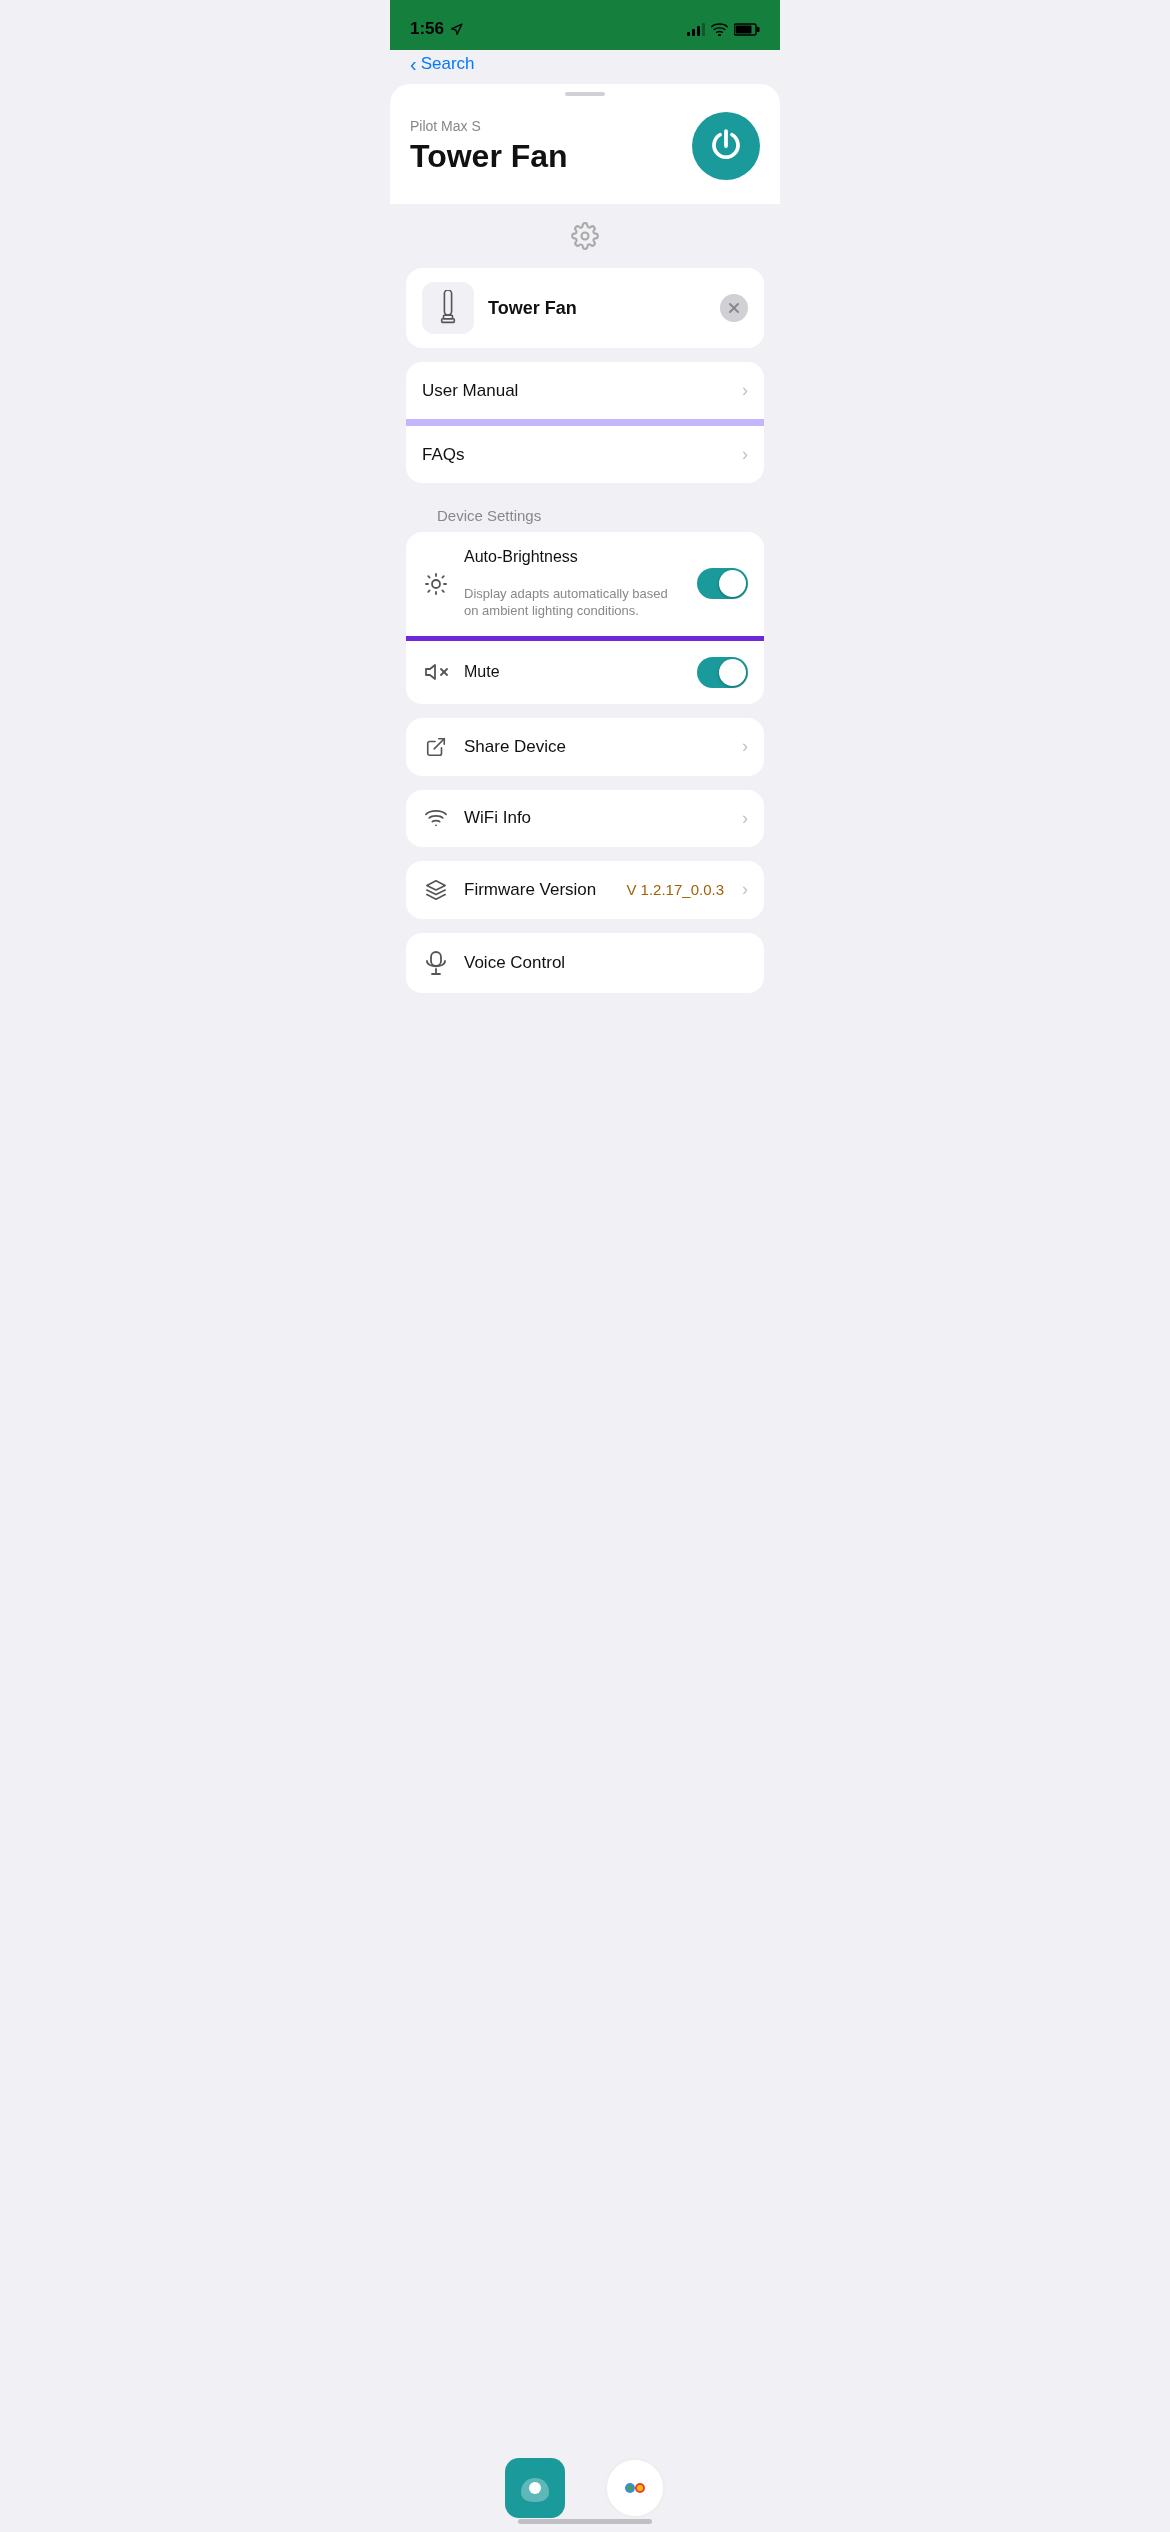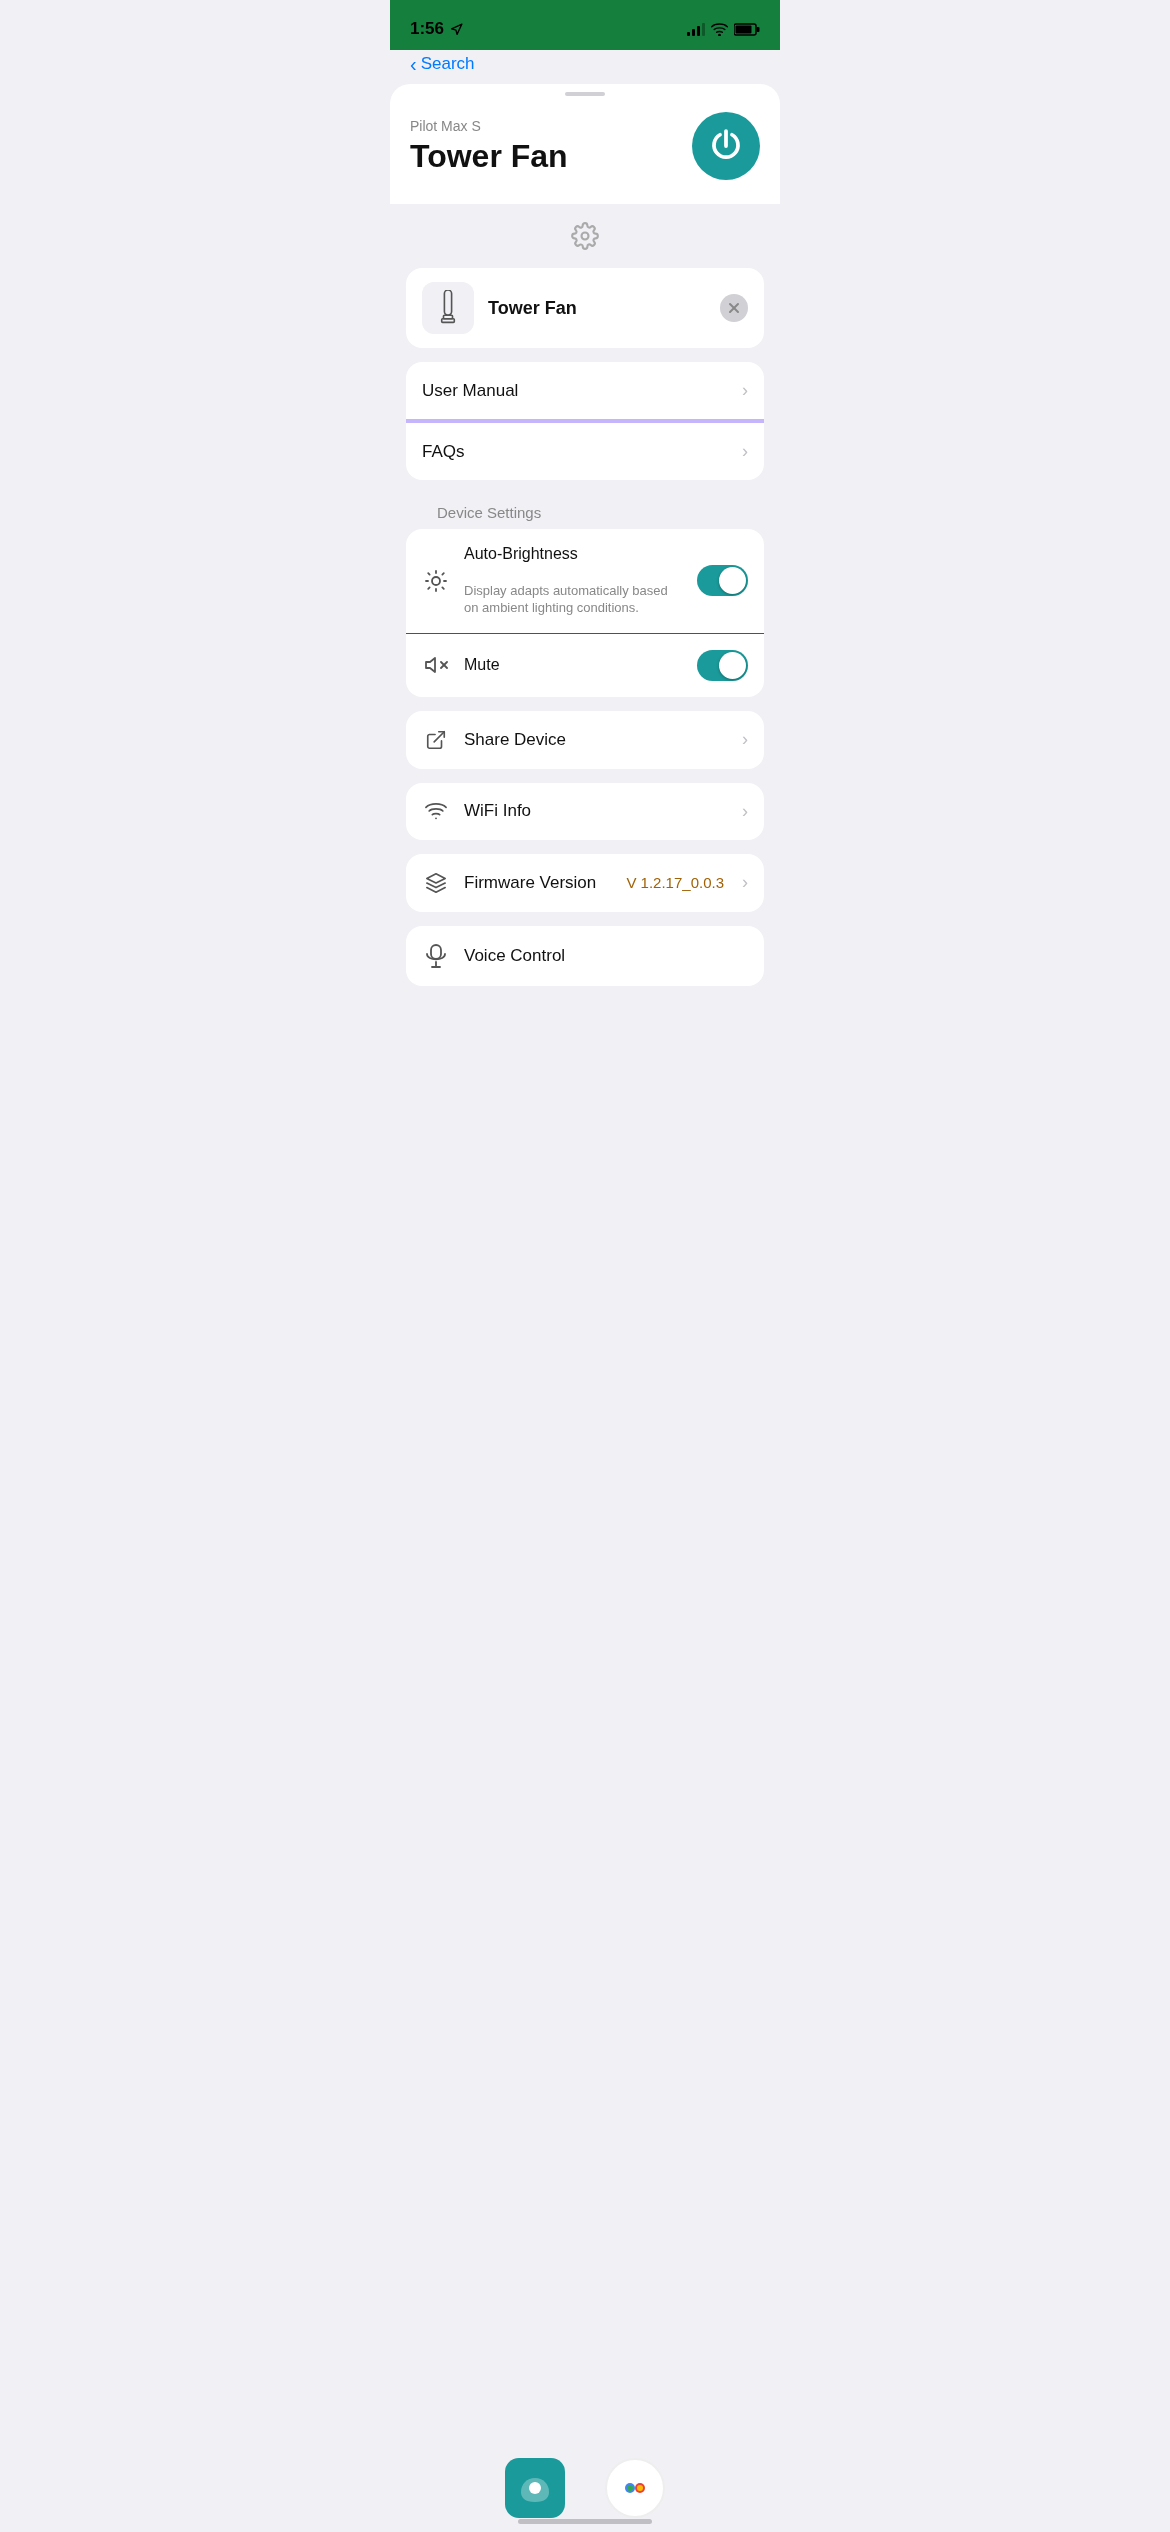--- a/index.html
+++ b/index.html
@@ -192,21 +192,21 @@
       fill: none;
     }
 
     
     .menu-row {
       display: flex;
       align-items: center;
       padding: 18px 16px;
       cursor: pointer;
       gap: 12px;
-      border-top: 4px solid #c4b5fd;
+      border-top: 7px solid #c4b5fd;
     }
     .menu-row:first-child {
       border-top: none;
     }
     .menu-row-label {
       flex: 1;
       font-size: 17px;
       color: #111;
     }
     .chevron-right {
@@ -222,21 +222,21 @@
       padding: 10px 4px 8px 4px;
       margin-left: 27px;
     }
 
     
     .toggle-row {
       display: flex;
       align-items: center;
       padding: 16px 16px;
       gap: 14px;
-      border-top: 1px solid #6d28d9;
+      border-top: 5px solid #6d28d9;
     }
     .toggle-row:first-child {
       border-top: none;
     }
     .toggle-icon {
       width: 28px;
       display: flex;
       align-items: center;
       justify-content: center;
       flex-shrink: 0;

